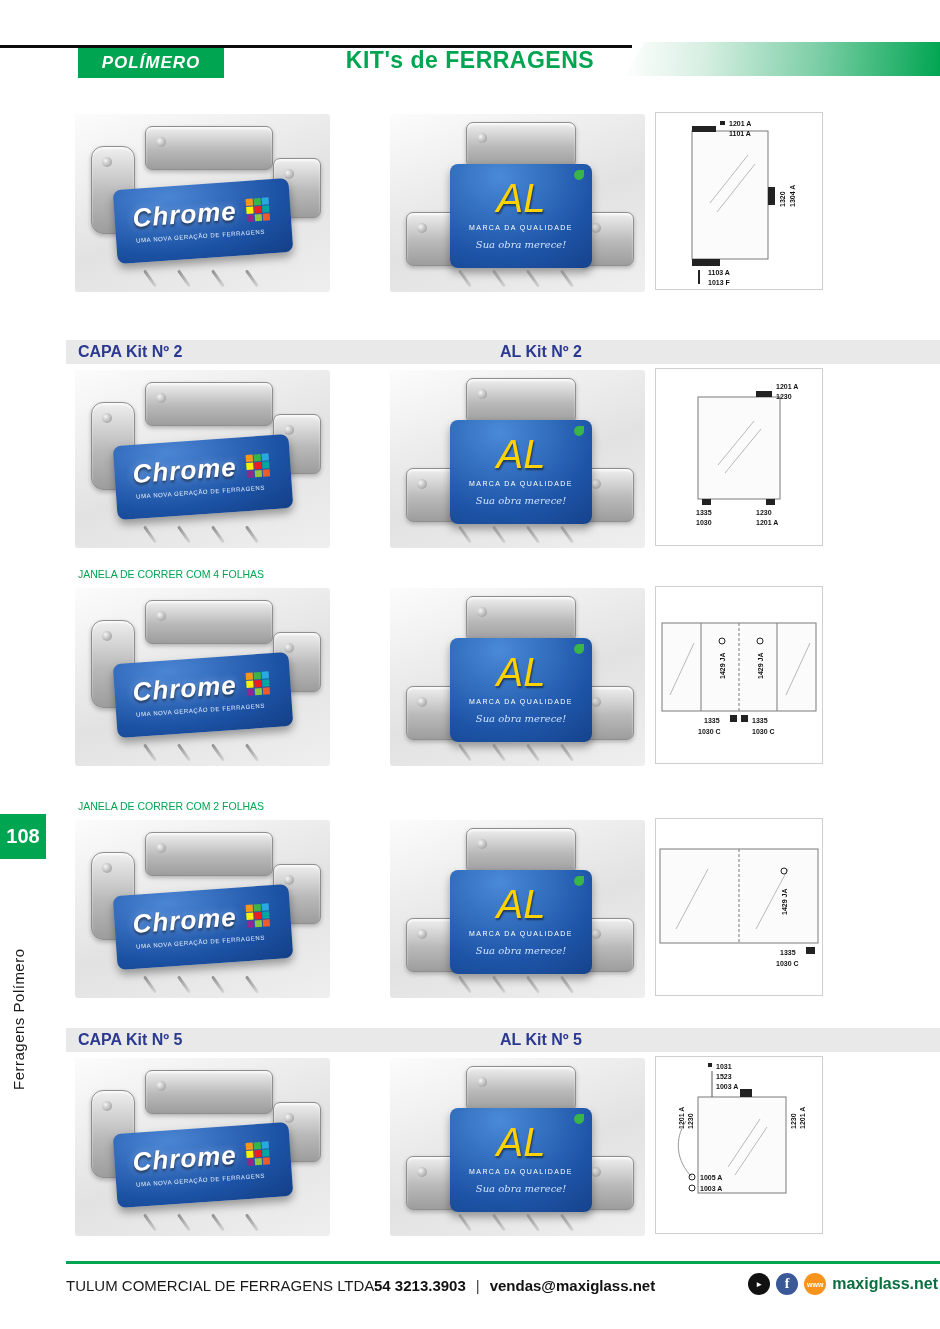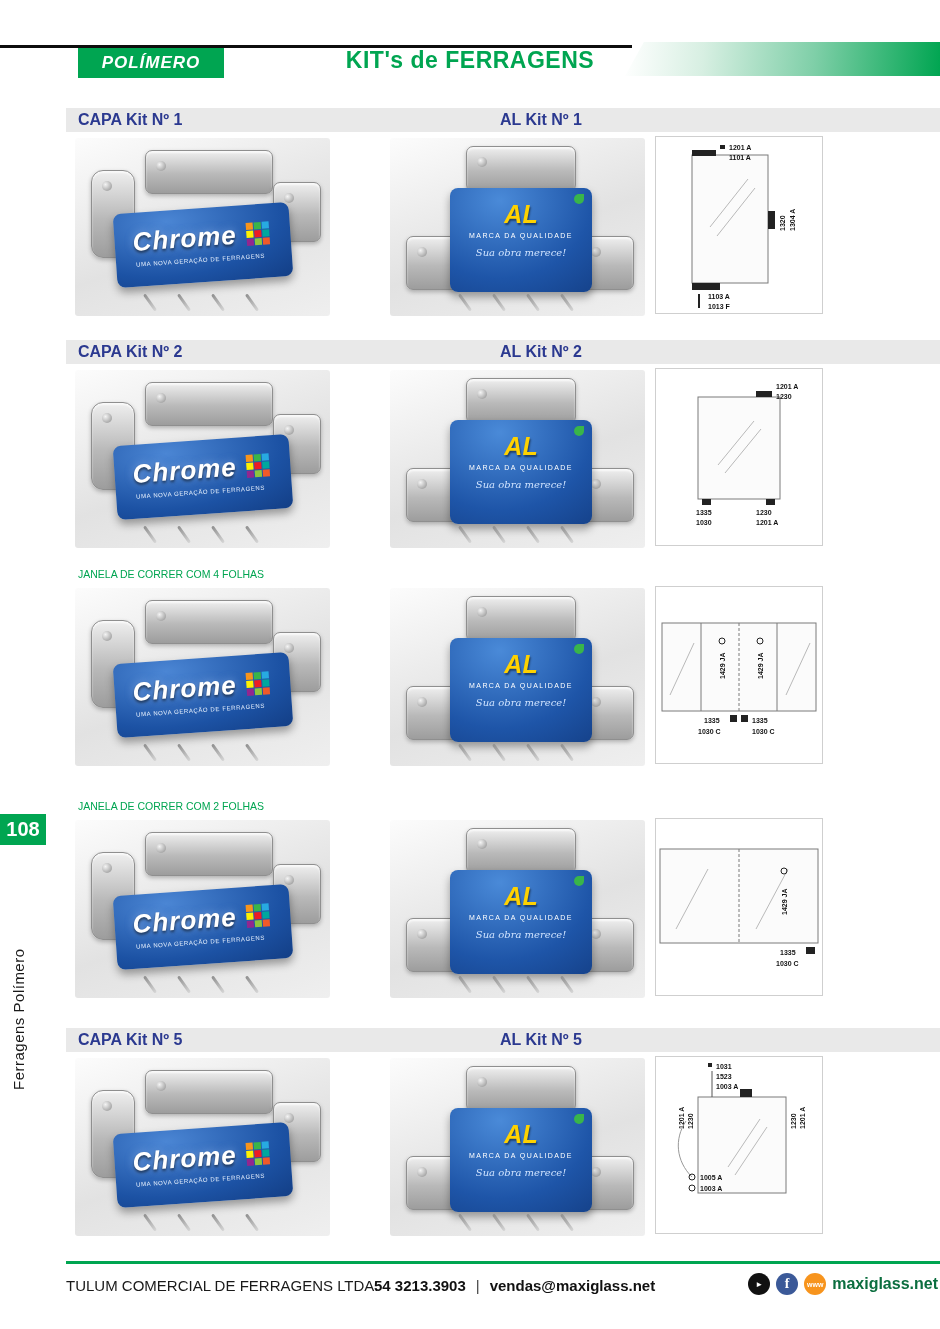--- a/index.html
+++ b/index.html
@@ -12,21 +12,21 @@
   .badge { position:absolute; top:48px; left:78px; width:146px; height:30px; background:#00A551;
            color:#fff; font-weight:bold; font-style:italic; font-size:17px; letter-spacing:1px;
            display:flex; align-items:center; justify-content:center; }
   .page-title { position:absolute; top:47px; left:300px; width:340px; text-align:center;
                 color:#00A551; font-size:23px; font-weight:bold; letter-spacing:0.5px; }
   .grad-band { position:absolute; top:42px; right:0; width:315px; height:34px;
                background:linear-gradient(95deg,#ffffff 0%,#d7efe2 25%,#7fcfa8 60%,#00A551 100%);
                clip-path:polygon(6% 0,100% 0,100% 100%,0 100%); }
 
   
-  .page-num { position:absolute; top:814px; left:0; width:46px; height:31px; background:#00A551;
+  .page-num { position:absolute; top:814px; left:0; width:46px; height:45px; background:#00A551;
               color:#fff; font-size:20px; font-weight:bold; display:flex; align-items:center; justify-content:center; }
   .side-label { position:absolute; top:880px; left:10px; height:210px; writing-mode:vertical-rl;
                 transform:rotate(180deg); font-size:15px; color:#1a1a1a; letter-spacing:0.5px; }
 
   
   .kit { position:absolute; left:66px; width:874px; }
   .kit-header { position:relative; height:24px; background:#E9E9E9; }
   .kt { position:absolute; top:3px; font-size:16px; font-weight:bold; color:#2B3990; }
   .kt.left { left:12px; }
   .kt.right { left:434px; }
@@ -62,21 +62,21 @@
   .pixels i:nth-child(3){background:#27AAE1;} .pixels i:nth-child(4){background:#FFF200;}
   .pixels i:nth-child(5){background:#ED1C24;} .pixels i:nth-child(6){background:#00A79D;}
   .pixels i:nth-child(7){background:#92278F;} .pixels i:nth-child(8){background:#8DC63F;}
   .pixels i:nth-child(9){background:#F15A29;}
   .chrome-tag { color:#eaf3ff; font-size:6px; letter-spacing:0.6px; padding:4px 0 0 20px; }
 
   .albox { left:60px; top:50px; width:142px; height:104px; text-align:center;
            background:radial-gradient(130% 150% at 35% 12%, #4a8ad8 0%, #1e55a8 50%, #0e3272 100%); }
   .albox .leaf { position:absolute; top:6px; right:8px; width:10px; height:10px; border-radius:50% 0 50% 50%;
                  background:#39B54A; }
-  .al-name { color:#FFD200; font-weight:bold; font-style:italic; font-size:25px; margin-top:12px;
+  .al-name { color:#FFD200; font-weight:normal; font-style:italic; font-size:40px; margin-top:12px;
              text-shadow:1px 2px 2px rgba(0,0,0,.5); }
   .al-tag { color:#fff; font-size:7px; letter-spacing:1.4px; margin-top:3px; }
   .al-slogan { color:#cfe3ff; font-size:10px; font-style:italic; margin-top:8px; font-family:"DejaVu Serif", serif; }
 
   .screws { position:absolute; bottom:8px; left:58px; }
   .screws i { display:inline-block; width:20px; height:3px; margin:0 7px; border-radius:2px;
               background:linear-gradient(90deg,#8f8f8f,#d6d6d6); transform:rotate(55deg); }
 
   
   .diagram { position:absolute; left:589px; top:4px; width:168px; height:178px; background:#fff;
@@ -108,24 +108,20 @@
 
   <div class="topline"></div>
   <div class="badge">POLÍMERO</div>
   <div class="page-title">KIT's de FERRAGENS</div>
   <div class="grad-band"></div>
 
   <div class="page-num">108</div>
   <div class="side-label">Ferragens Polímero</div>
 
   <section class="kit" style="top:108px">
-    <div class="kit-header">
-      <span class="kt left">CAPA Kit Nº 1</span>
-      <span class="kt right">AL Kit Nº 1</span>
-    </div>
     <div class="kit-body">
       <div class="photo chrome-photo">
         <div class="hw hwA"></div>
         <div class="hw hwB"></div>
         <div class="hw hwC"></div>
         <div class="bluebox chromebox">
           <div class="chrome-line">
             <span class="chrome-name">Chrome</span>
             <span class="pixels">
                 <i></i>

